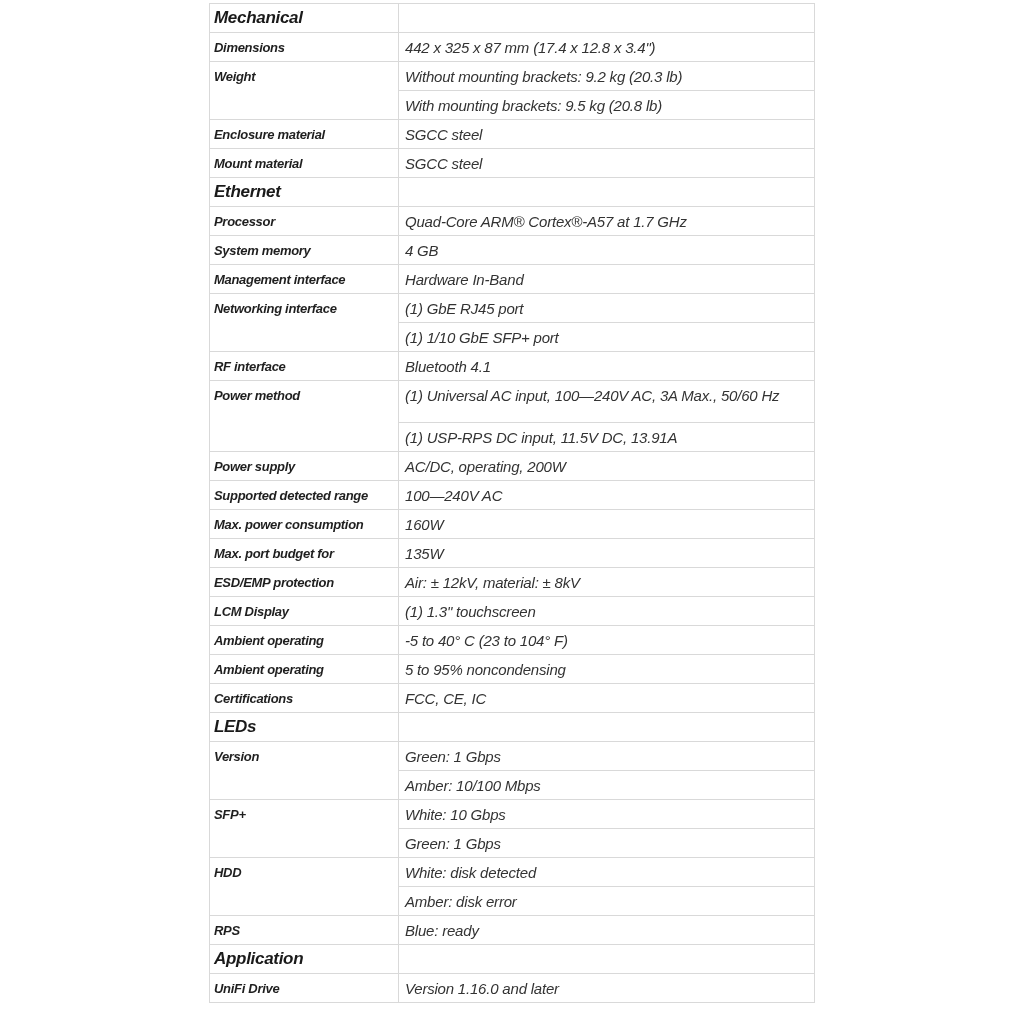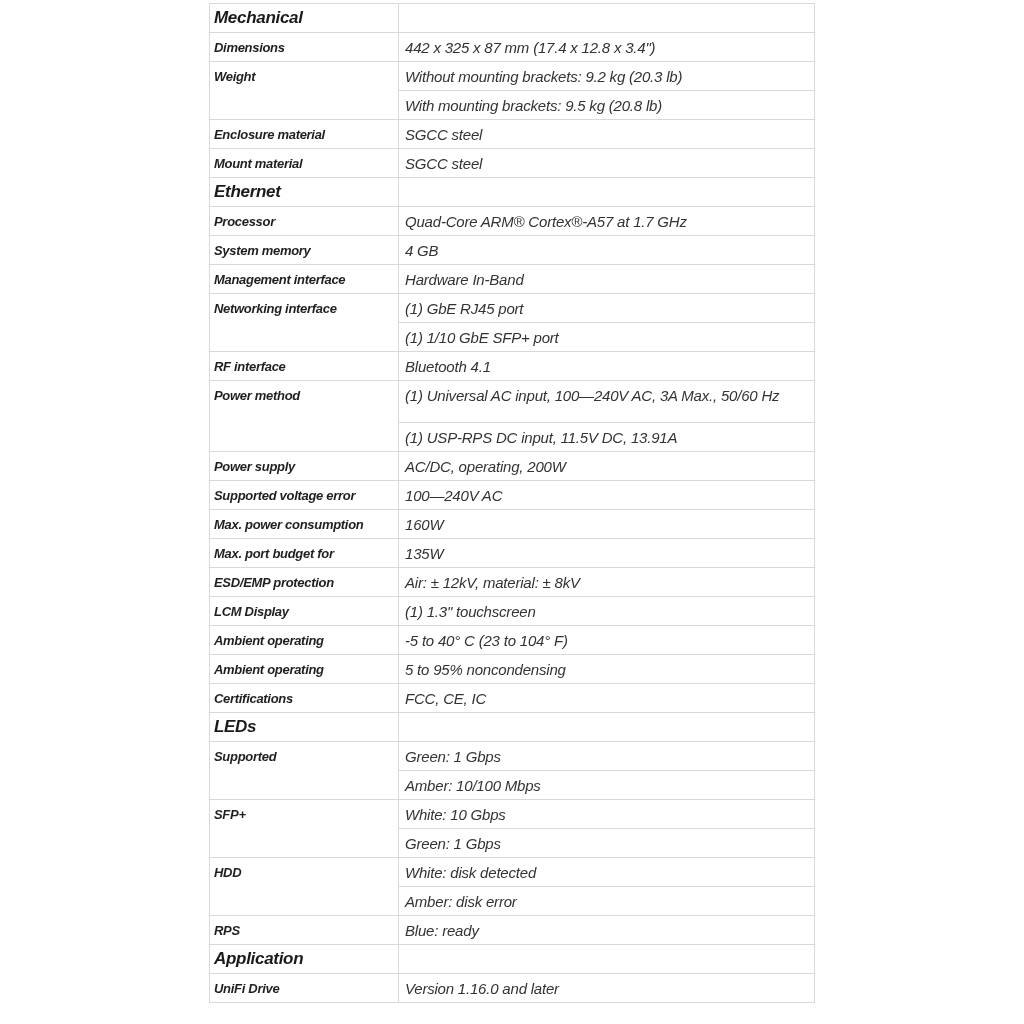--- a/index.html
+++ b/index.html
@@ -126,21 +126,21 @@
         <td class="value">(1) Universal AC input, 100—240V AC, 3A Max., 50/60 Hz</td>
       </tr>
       <tr>
         <td class="value">(1) USP-RPS DC input, 11.5V DC, 13.91A</td>
       </tr>
       <tr>
         <td class="label">Power supply</td>
         <td class="value">AC/DC, operating, 200W</td>
       </tr>
       <tr>
-        <td class="label">Supported voltage error</td>
+        <td class="label">Supported detected range</td>
         <td class="value">100—240V AC</td>
       </tr>
       <tr>
         <td class="label">Max. power consumption</td>
         <td class="value">160W</td>
       </tr>
       <tr>
         <td class="label">Max. port budget for</td>
         <td class="value">135W</td>
       </tr>
@@ -163,21 +163,21 @@
       <tr>
         <td class="label">Certifications</td>
         <td class="value">FCC, CE, IC</td>
       </tr>
 
       <tr class="section-row">
         <td class="section">LEDs</td>
         <td class="value"></td>
       </tr>
       <tr>
-        <td class="label" rowspan="2">Supported</td>
+        <td class="label" rowspan="2">Version</td>
         <td class="value">Green: 1 Gbps</td>
       </tr>
       <tr>
         <td class="value">Amber: 10/100 Mbps</td>
       </tr>
       <tr>
         <td class="label" rowspan="2">SFP+</td>
         <td class="value">White: 10 Gbps</td>
       </tr>
       <tr>

